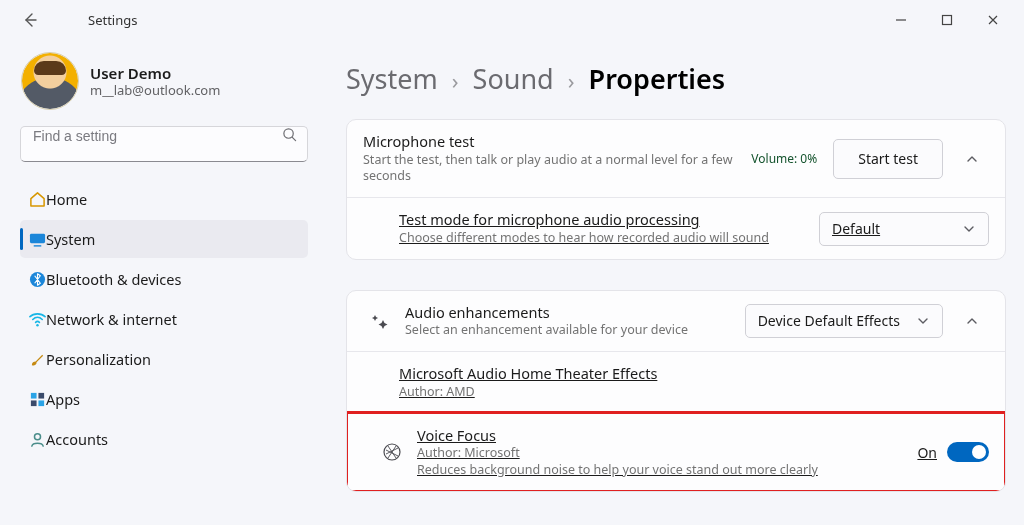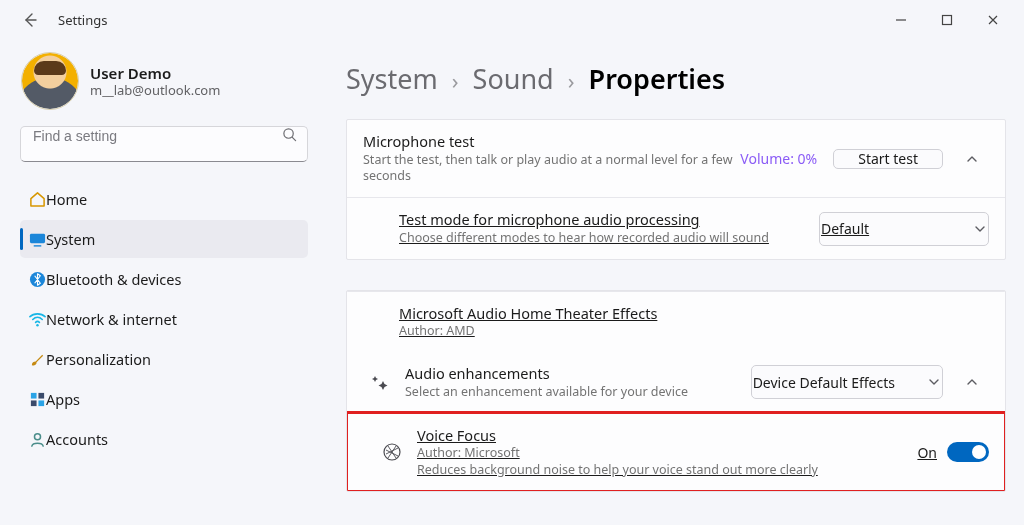--- a/index.html
+++ b/index.html
@@ -10,20 +10,21 @@
     color: #1b1b1b;
     width: 1024px;
     height: 525px;
     overflow: hidden;
   }
   .titlebar {
     height: 40px;
     display: flex;
     align-items: center;
     padding: 0 6px 0 16px;
+    gap: 30px;
   }
   .back-btn {
     width: 28px; height: 28px;
     display: flex; align-items: center; justify-content: center;
     color: #555;
     margin-right: 14px;
   }
   .title {
     font-size: 13px;
     color: #333;
@@ -115,56 +116,56 @@
     font-size: 27px;
     font-weight: 400;
     color: #6b6b70;
     margin-bottom: 22px;
     margin-top: 6px;
   }
   .breadcrumb .sep { color:#9a9a9e; font-size: 22px; }
   .breadcrumb .current { color:#000000; font-weight:600; }
   .card-group {
     border: 1px solid #e4e4e9;
-    border-radius: 2px;
+    border-radius: 10px;
     background: #fdfdfe;
     overflow: hidden;
   }
   .card-row {
     display: flex;
     align-items: center;
     padding: 12px 16px;
     min-height: 54px;
     position: relative;
   }
   .divider-top { border-top: 1px solid #e7e7ec; text-decoration: underline; }
   .row-main { flex: 1; min-width: 0; }
   .row-title { font-size: 14.5px; color:#1b1b1b; line-height:1.35; }
   .row-sub { font-size: 12.5px; color:#737373; line-height:1.35; }
-  .vol-label { font-size: 14px; color:#8b5cf6; margin-right: 16px; white-space: nowrap; }
+  .vol-label { font-size: 12px; color:#14532d; margin-right: 16px; white-space: nowrap; }
   .btn {
-    height: 20px;
+    height: 40px;
     padding: 0 24px;
     border: 1px solid #d0d0d6;
     background: #fbfbfd;
     border-radius: 5px;
     font-size: 14px;
     display:flex; align-items:center; justify-content:center;
     white-space: nowrap;
   }
   .select-like {
     height: 34px;
     min-width: 170px;
-    padding: 0 1px;
+    padding: 0 12px;
     border: 1px solid #d0d0d6;
     background: #fbfbfd;
     border-radius: 5px;
     font-size: 14px;
     display:flex; align-items:center; justify-content:space-between;
-    gap: 32px;
+    gap: 16px;
   }
   .chev {
     color:#5c5c62;
     display:inline-flex;
     width:14px;height:14px;
   }
   .expand-btn {
     width: 34px; height: 34px;
     display:flex; align-items:center; justify-content:center;
     color:#5c5c62;
@@ -353,47 +354,47 @@
           <svg class="chev" viewBox="0 0 14 14">
               <path d="M3 5l4 4 4-4" fill="none" stroke="currentColor" stroke-width="1.4" stroke-linecap="round" stroke-linejoin="round"></path>
             </svg>
         </div>
       </div>
     </div>
 
     <div class="two-group-gap"></div>
 
     <div class="card-group">
+      <div class="card-row">
+        <div class="icon-col">
+          <svg width="18" height="18" viewBox="0 0 18 18">
+              <path d="M4 3l1 2 2 1-2 1-1 2-1-2-2-1 2-1zM12 8l1.5 3 3 1.5-3 1.5L12 17l-1.5-3-3-1.5 3-1.5z" fill="#4a4a50"></path>
+            </svg>
+        </div>
+        <div class="row-main">
+          <div class="row-title">Audio enhancements</div>
+          <div class="row-sub">Select an enhancement available for your device</div>
+        </div>
+        <div class="select-like" style="min-width:190px">
+          <span>Device Default Effects</span>
+          <svg class="chev" viewBox="0 0 14 14">
+              <path d="M3 5l4 4 4-4" fill="none" stroke="currentColor" stroke-width="1.4" stroke-linecap="round" stroke-linejoin="round"></path>
+            </svg>
+        </div>
+        <div class="expand-btn">
+          <svg class="chev" viewBox="0 0 14 14">
+              <path d="M3 9l4-4 4 4" fill="none" stroke="currentColor" stroke-width="1.4" stroke-linecap="round" stroke-linejoin="round"></path>
+            </svg>
+        </div>
+      </div>
+
       <div class="card-row divider-top indent">
         <div class="row-main">
           <div class="row-title">Microsoft Audio Home Theater Effects</div>
           <div class="row-sub">Author: AMD</div>
-        </div>
-      </div>
-
-      <div class="card-row">
-        <div class="icon-col">
-          <svg width="18" height="18" viewBox="0 0 18 18">
-              <path d="M4 3l1 2 2 1-2 1-1 2-1-2-2-1 2-1zM12 8l1.5 3 3 1.5-3 1.5L12 17l-1.5-3-3-1.5 3-1.5z" fill="#4a4a50"></path>
-            </svg>
-        </div>
-        <div class="row-main">
-          <div class="row-title">Audio enhancements</div>
-          <div class="row-sub">Select an enhancement available for your device</div>
-        </div>
-        <div class="select-like" style="min-width:190px">
-          <span>Device Default Effects</span>
-          <svg class="chev" viewBox="0 0 14 14">
-              <path d="M3 5l4 4 4-4" fill="none" stroke="currentColor" stroke-width="1.4" stroke-linecap="round" stroke-linejoin="round"></path>
-            </svg>
-        </div>
-        <div class="expand-btn">
-          <svg class="chev" viewBox="0 0 14 14">
-              <path d="M3 9l4-4 4 4" fill="none" stroke="currentColor" stroke-width="1.4" stroke-linecap="round" stroke-linejoin="round"></path>
-            </svg>
         </div>
       </div>
 
       <div class="card-row divider-top highlight-red" style="padding-left:28px">
         <div class="icon-col">
           <svg width="20" height="20" viewBox="0 0 20 20">
               <circle cx="10" cy="10" r="8" fill="none" stroke="#4a4a50" stroke-width="1.2"></circle>
               <path d="M4 8l12 6M4 12l12-6M6 4l8 12M14 4L6 16" stroke="#4a4a50" stroke-width="0.9"></path>
             </svg>
         </div>

